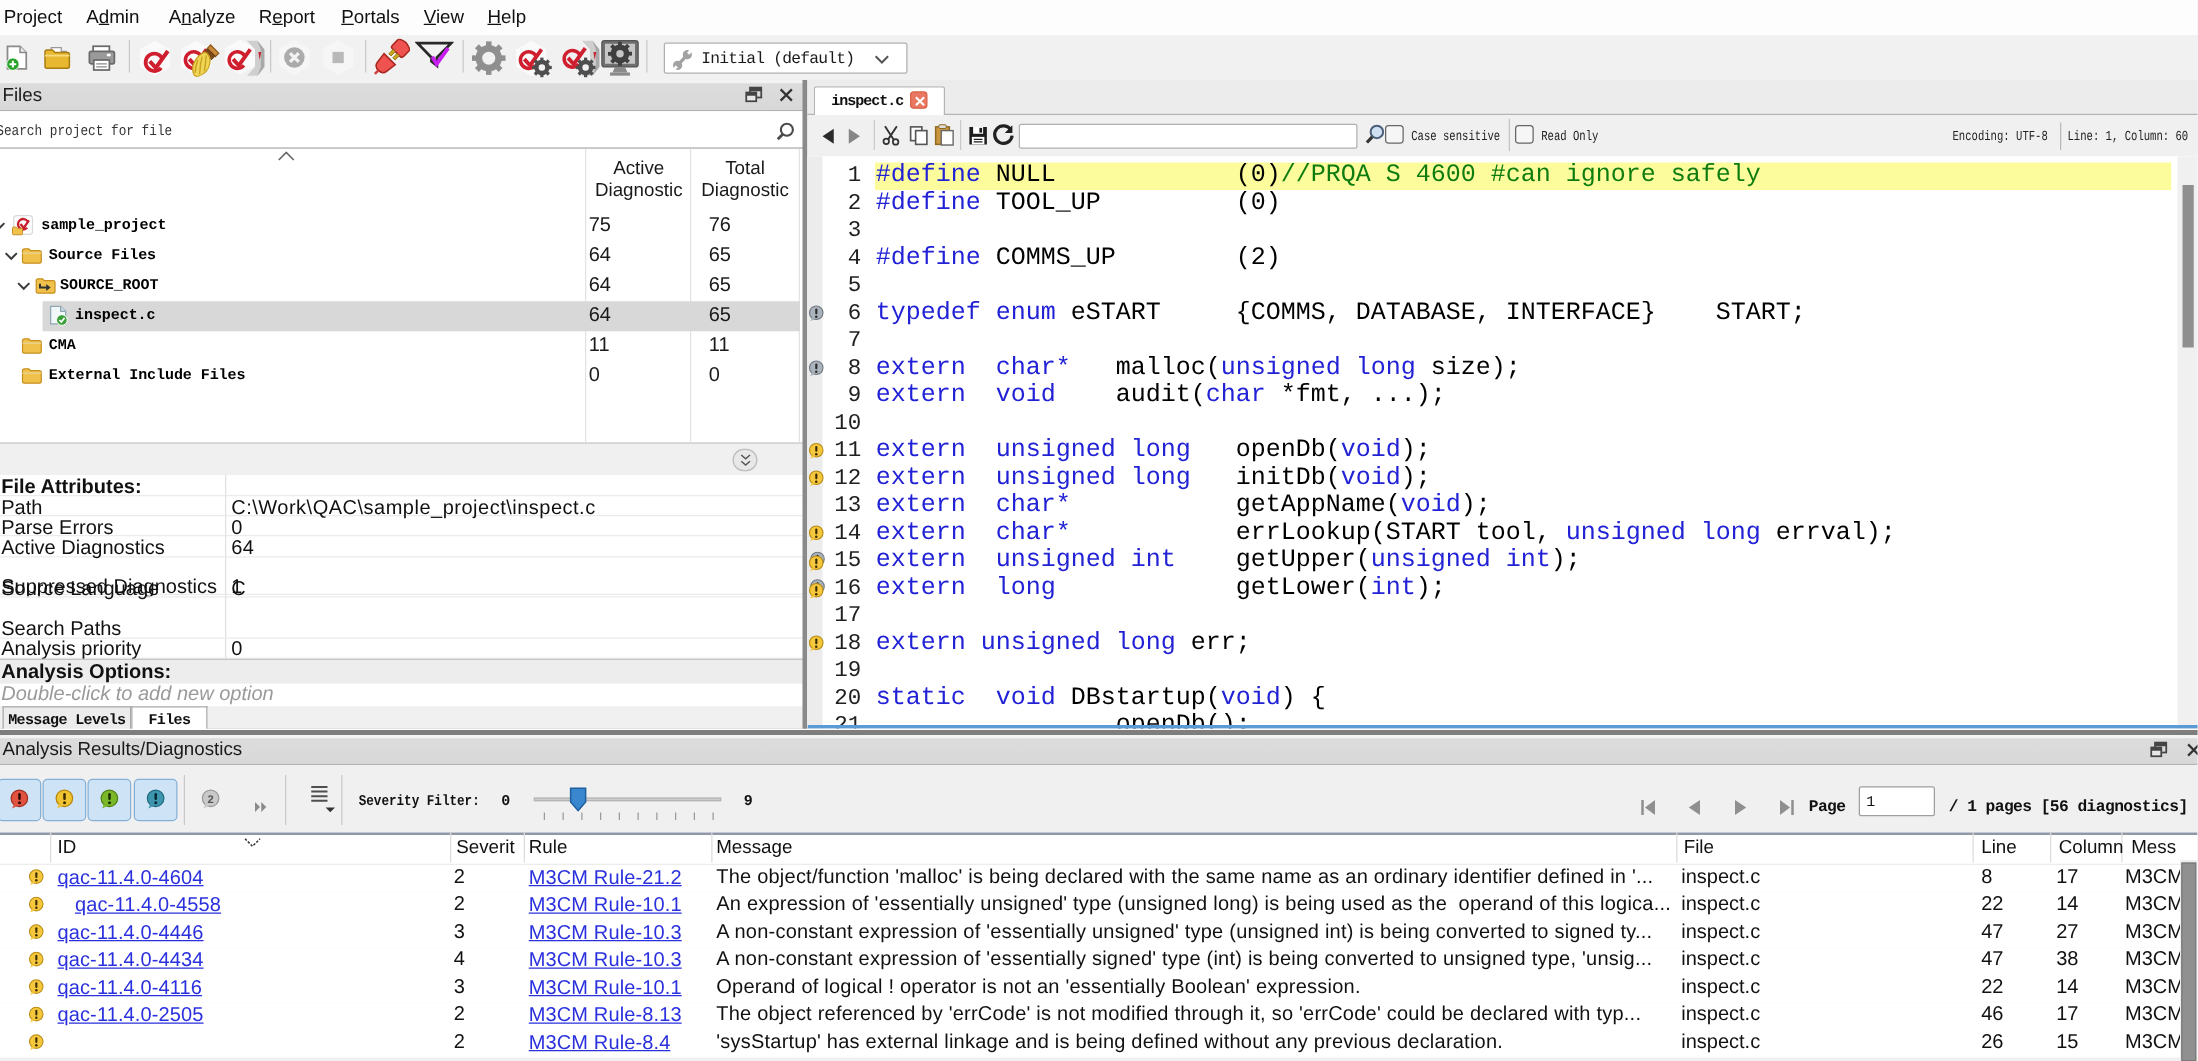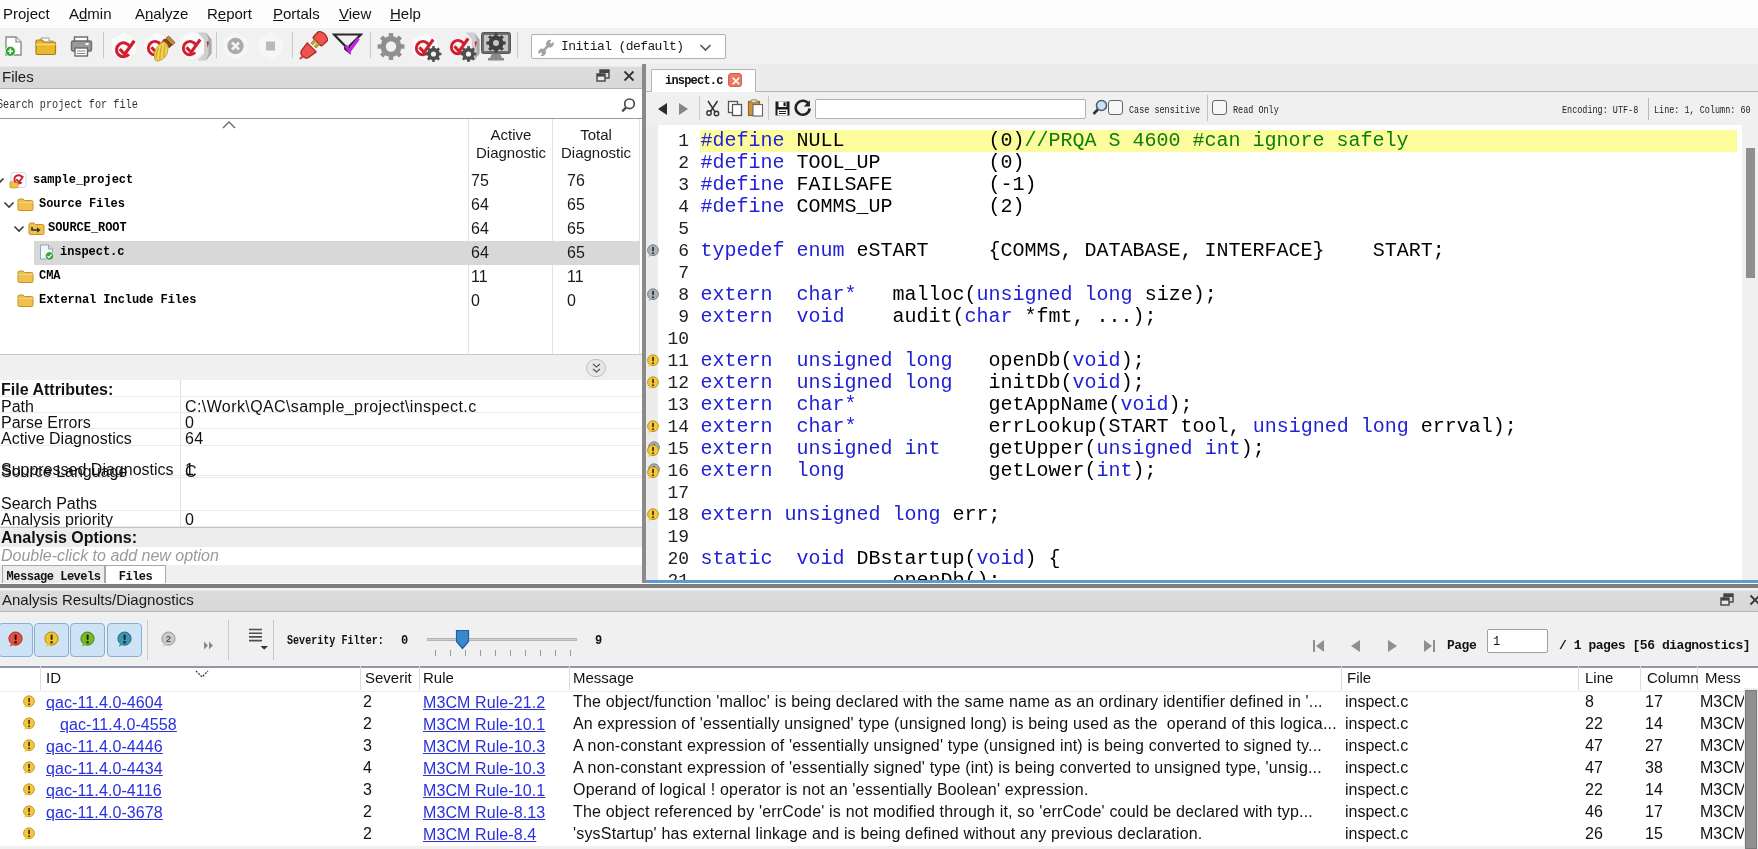--- a/index.html
+++ b/index.html
@@ -458,21 +458,20 @@
 <div class="ln" style="left:0;top:291px;">14</div>
 <div class="ln" style="left:0;top:313px;">15</div>
 <div class="ln" style="left:0;top:335px;">16</div>
 <div class="ln" style="left:0;top:357px;">17</div>
 <div class="ln" style="left:0;top:379px;">18</div>
 <div class="ln" style="left:0;top:401px;">19</div>
 <div class="ln" style="left:0;top:423px;">20</div>
 <div class="ln" style="left:0;top:445px;">21</div>
     <div class="cl" style="top:5px;"><span class="kw">#define</span> NULL            (0)<span class="cm">//PRQA S 4600 #can ignore safely</span></div>
 <div class="cl" style="top:27px;"><span class="kw">#define</span> TOOL_UP         (0)</div>
-<div class="cl" style="top:49px;"><span class="kw">#define</span> FAILSAFE        (-1)</div>
 <div class="cl" style="top:71px;"><span class="kw">#define</span> COMMS_UP        (2)</div>
 <div class="cl" style="top:115px;"><span class="kw">typedef</span> <span class="kw">enum</span> eSTART     {COMMS, DATABASE, INTERFACE}    START;</div>
 <div class="cl" style="top:159px;"><span class="kw">extern</span>  <span class="kw">char*</span>   malloc(<span class="kw">unsigned</span> <span class="kw">long</span> size);</div>
 <div class="cl" style="top:181px;"><span class="kw">extern</span>  <span class="kw">void</span>    audit(<span class="kw">char</span> *fmt, ...);</div>
 <div class="cl" style="top:225px;"><span class="kw">extern</span>  <span class="kw">unsigned</span> <span class="kw">long</span>   openDb(<span class="kw">void</span>);</div>
 <div class="cl" style="top:247px;"><span class="kw">extern</span>  <span class="kw">unsigned</span> <span class="kw">long</span>   initDb(<span class="kw">void</span>);</div>
 <div class="cl" style="top:269px;"><span class="kw">extern</span>  <span class="kw">char*</span>           getAppName(<span class="kw">void</span>);</div>
 <div class="cl" style="top:291px;"><span class="kw">extern</span>  <span class="kw">char*</span>           errLookup(START tool, <span class="kw">unsigned</span> <span class="kw">long</span> errval);</div>
 <div class="cl" style="top:313px;"><span class="kw">extern</span>  <span class="kw">unsigned</span> <span class="kw">int</span>    getUpper(<span class="kw">unsigned</span> <span class="kw">int</span>);</div>
 <div class="cl" style="top:335px;"><span class="kw">extern</span>  <span class="kw">long</span>            getLower(<span class="kw">int</span>);</div>
@@ -745,21 +744,21 @@
 <span style="position:absolute;left:1645px;top:1px;font-size:16px;color:#111;">14</span>
 <span style="position:absolute;left:1700px;top:1px;font-size:16px;color:#111;">M3CM</span>
 </div>
 <div class="abs" style="left:0;top:214px;width:1758px;height:22px;background:#fff;">
 <svg width="14" height="14" viewBox="0 0 17 17" style="position:absolute;left:22px;top:3px">
           <circle cx="8.5" cy="7.6" r="6.6" fill="#f5c73d" stroke="#b88a10" stroke-width="1"></circle>
           <path d="M4.2 12.2 L2.6 15.8 L7.4 13.6 Z" fill="#f5c73d"></path>
           <rect x="7.6" y="3.4" width="2" height="5.6" rx="1" fill="#3a2a00"></rect>
           <circle cx="8.6" cy="11.2" r="1.2" fill="#3a2a00"></circle>
         </svg>
-<a class="lnk" style="position:absolute;left:46px;top:2px;">qac-11.4.0-3678</a>
+<a class="lnk" style="position:absolute;left:46px;top:2px;">qac-11.4.0-2505</a>
 <span style="position:absolute;left:363px;top:1px;font-size:16px;color:#111;">2</span>
 <a class="lnk" style="position:absolute;left:423px;top:2px;">M3CM Rule-8.13</a>
 <span style="position:absolute;left:573px;top:1px;font-size:16px;letter-spacing:0.18px;color:#111;white-space:pre;">The object referenced by 'errCode' is not modified through it, so 'errCode' could be declared with typ...</span>
 <span style="position:absolute;left:1345px;top:1px;font-size:16px;color:#111;">inspect.c</span>
 <span style="position:absolute;left:1585px;top:1px;font-size:16px;color:#111;">46</span>
 <span style="position:absolute;left:1645px;top:1px;font-size:16px;color:#111;">17</span>
 <span style="position:absolute;left:1700px;top:1px;font-size:16px;color:#111;">M3CM</span>
 </div>
 <div class="abs" style="left:0;top:236px;width:1758px;height:22px;background:#fff;">
 <svg width="14" height="14" viewBox="0 0 17 17" style="position:absolute;left:22px;top:3px">

